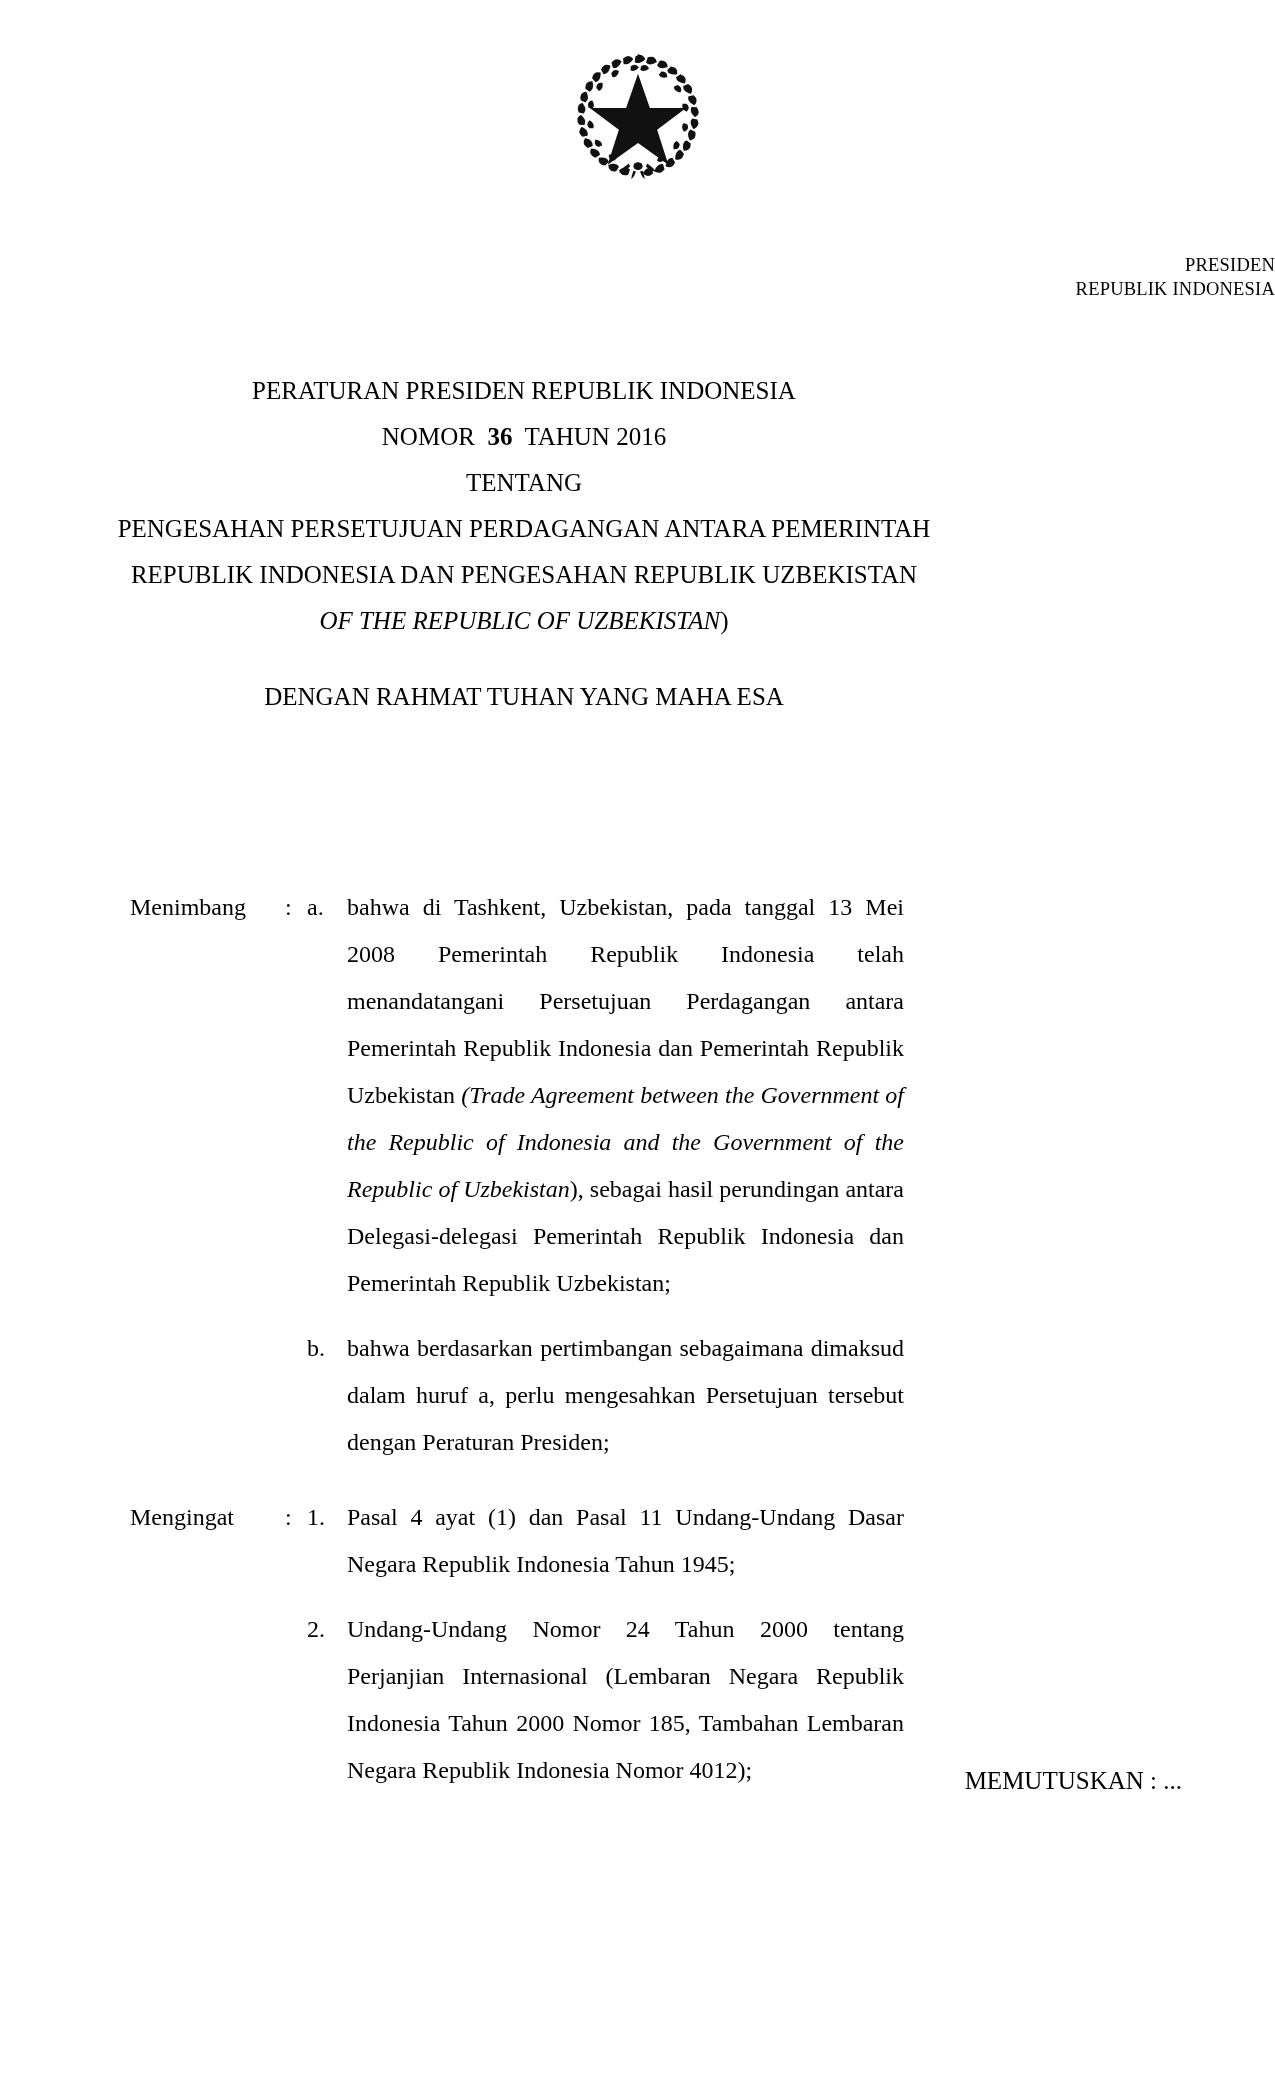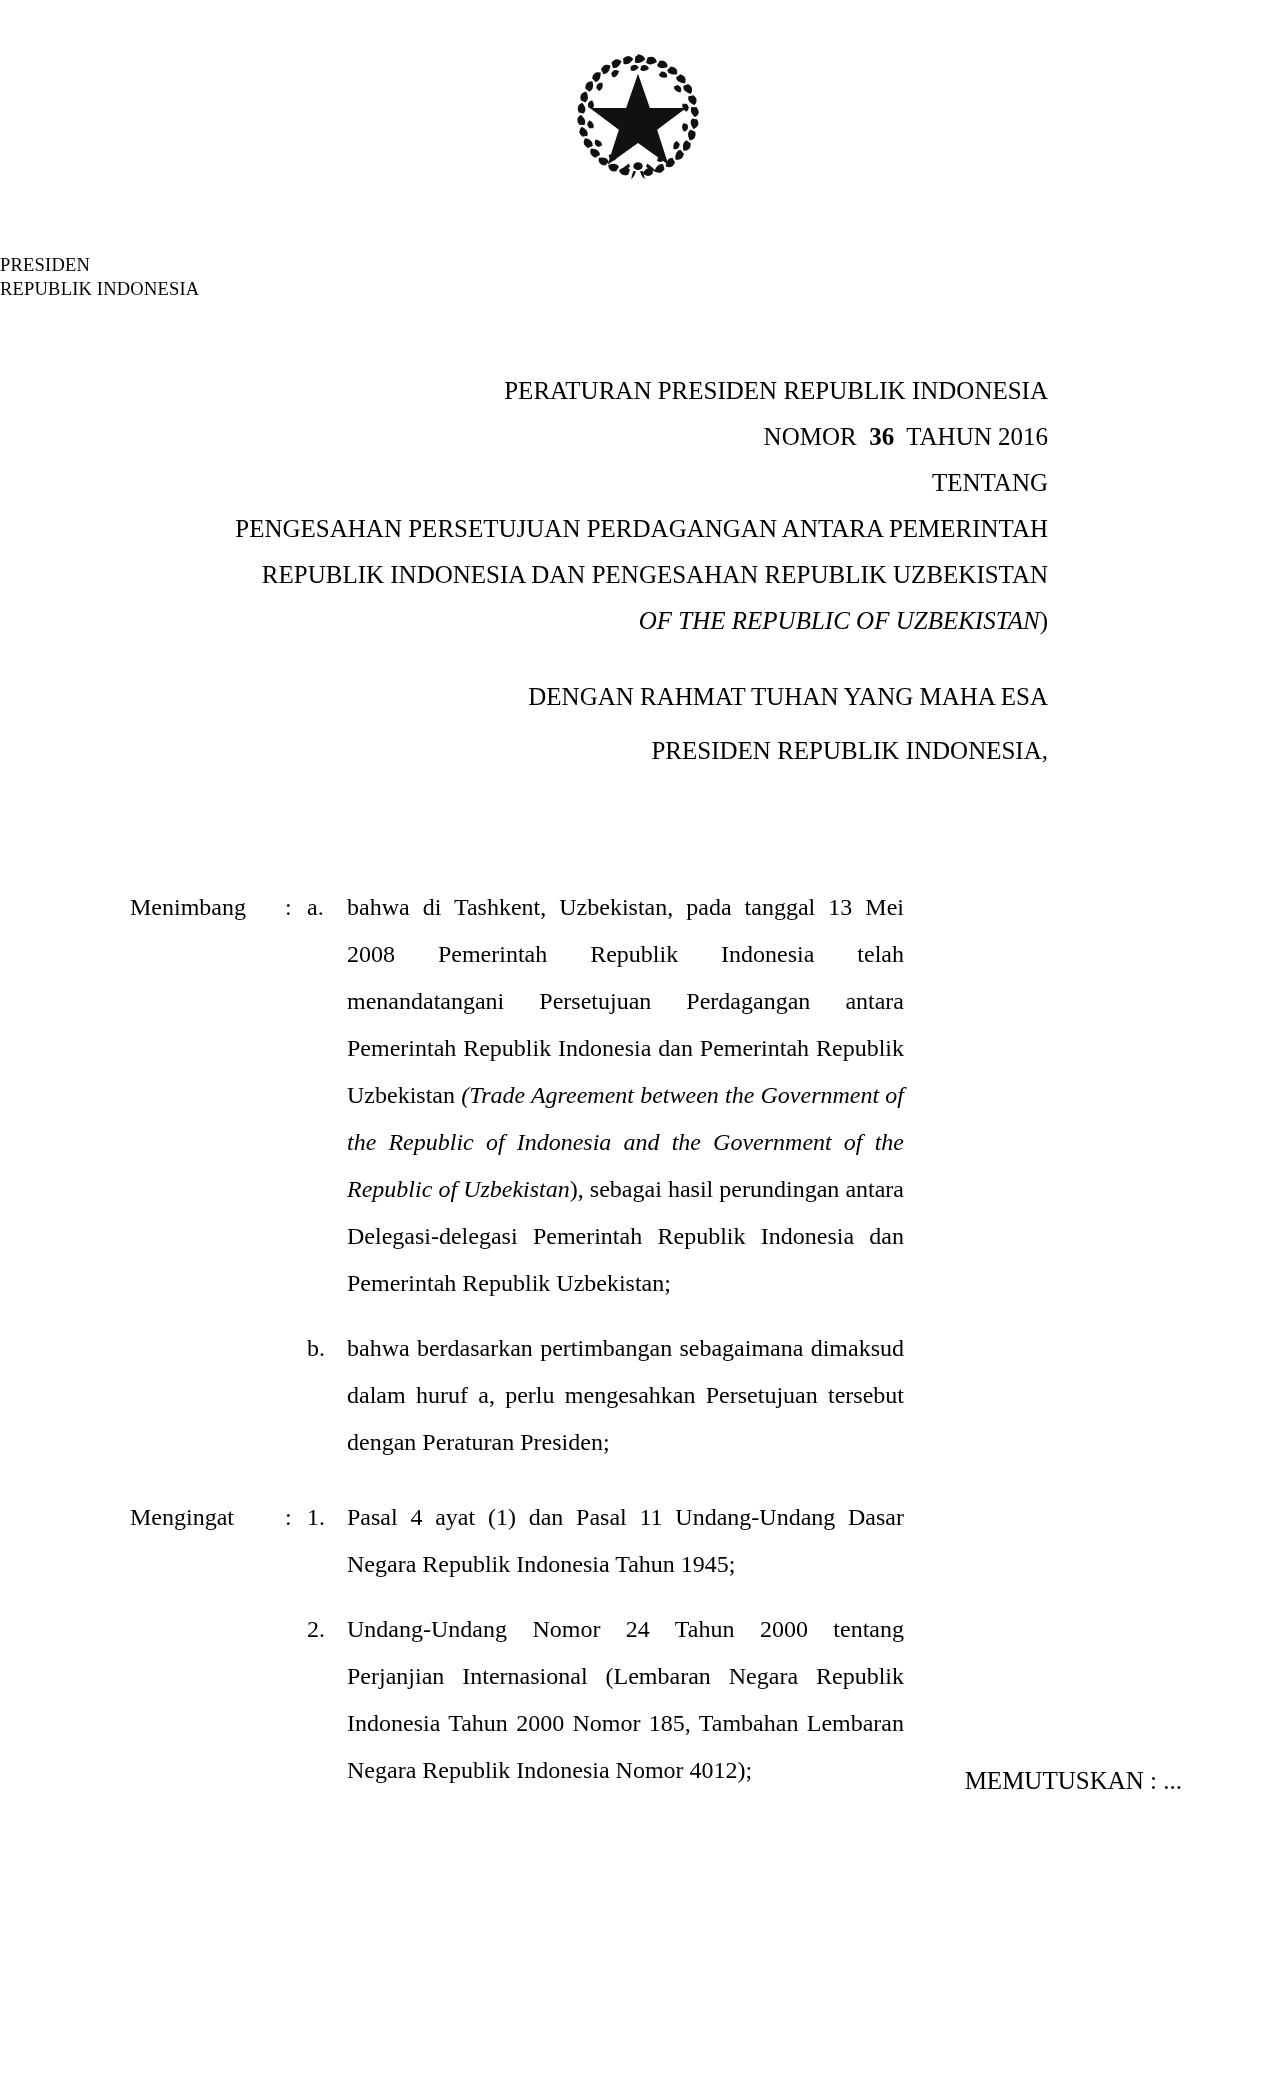--- a/index.html
+++ b/index.html
@@ -35,34 +35,34 @@
     line-height: 0;
   }
   .emblem svg { display: block; }
 
   
   .header-caption {
     position: absolute;
     top: 254px;
     left: 0;
     width: 1275px;
-    text-align: left;
+    text-align: right;
     font-size: 18.5px;
     line-height: 1.28;
     letter-spacing: 0.2px;
   }
   .header-caption div { white-space: nowrap; }
 
   
   .title-block {
     position: absolute;
     top: 368px;
     left: 0;
     width: 1048px;
-    text-align: right;
+    text-align: center;
   }
   .title-line {
     font-size: 25px;
     line-height: 46px;
     white-space: nowrap;
   }
   .title-line.italic {
     font-style: italic;
   }
   .title-line .num {
@@ -315,21 +315,20 @@
     </div>
     <div class="title-line">TENTANG</div>
     <div class="title-line">PENGESAHAN PERSETUJUAN PERDAGANGAN ANTARA PEMERINTAH</div>
     <div class="title-line">REPUBLIK INDONESIA DAN PENGESAHAN  REPUBLIK UZBEKISTAN</div>
     <div class="title-line italic">
       <span>OF THE REPUBLIC OF UZBEKISTAN</span><span class="roman">)</span>
     </div>
     <div class="title-gap-lg"></div>
     <div class="title-line">DENGAN RAHMAT TUHAN YANG MAHA ESA</div>
     <div class="title-gap-sm"></div>
-    <div class="title-line">PRESIDEN REPUBLIK INDONESIA,</div>
   </div>
 
   <div class="body-block">
 
     <div class="clause">
       <div class="clause-label">Menimbang</div>
       <div class="clause-colon">:</div>
       <div class="clause-marker">a.</div>
       <div class="clause-text"><span>bahwa di Tashkent, Uzbekistan, pada tanggal 13 Mei 2008 Pemerintah Republik Indonesia telah menandatangani Persetujuan Perdagangan antara Pemerintah Republik Indonesia dan Pemerintah Republik Uzbekistan </span><i>(Trade Agreement between the Government of the Republic of Indonesia and the Government of the Republic of Uzbekistan</i><span>), sebagai hasil perundingan antara Delegasi-delegasi Pemerintah Republik Indonesia dan Pemerintah Republik Uzbekistan;</span></div>
     </div>

